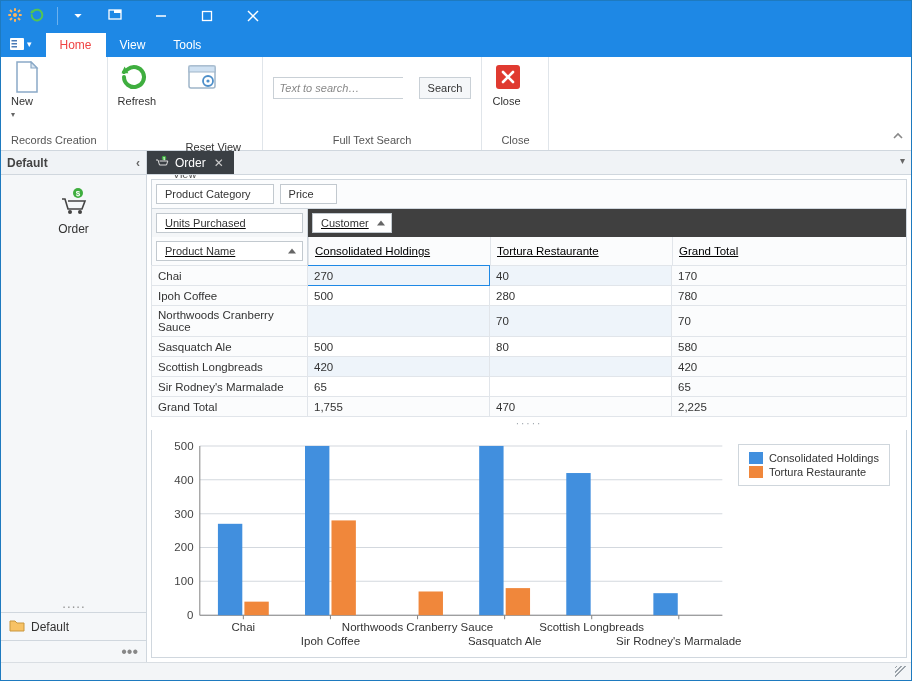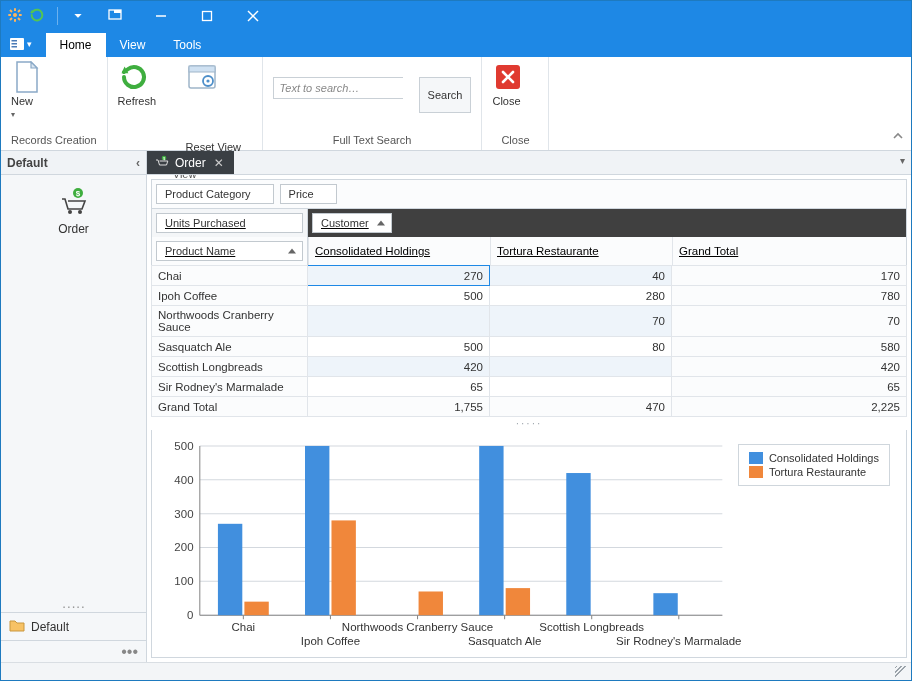--- a/index.html
+++ b/index.html
@@ -43,21 +43,21 @@
   }
   .ribbon-head .small-drop .sd-inner{
     display:flex; align-items:center; gap:2px;
   }
   .ribbon-head .tabs { display:flex; align-items:flex-end; margin-left:8px; }
   .ribbon-head .tab {
     padding: 5px 14px;
     color:#fff; cursor:default;
   }
   .ribbon-head .tab.active {
-    background:#fff; color:#000000;
+    background:#fff; color:#ef4444;
   }
   
   .ribbon-body {
     height: 94px;
     background: #fff;
     border-bottom: 1px solid #d0d7de;
     display:flex;
     position: relative;
   }
   .ribbon-group {
@@ -78,21 +78,21 @@
     font-size:12px; color:#888;
   }
   .search-wrap { display:flex; align-items:flex-start; gap:16px; margin-top:16px;}
   .search-wrap input {
     width:130px; height:22px; font-size:11px; padding:0 6px;
     border:1px solid #c9d0d6; border-right:none;
     color:#333;
   }
   .search-wrap input::placeholder{ font-style:italic; color:#888;}
   .search-wrap button {
-    height:36px; font-size:11px; padding:0 8px;
+    height:22px; font-size:11px; padding:0 8px;
     border:1px solid #c9d0d6; background:#f5f7f9; color:#333;
   }
   .close-x {
     width:24px; height:24px; background:#e03a30; border-radius:3px;
     display:flex; align-items:center; justify-content:center;
   }
   
   .main { flex:1; display:flex; min-height:0; }
   .navpanel {
     width:146px; background:#f5f7f9; border-right:1px solid #d0d7de;
@@ -159,21 +159,21 @@
   }
   table.pivot{
     border-collapse:collapse; width:100%; font-size:11.5px;
     border:1px solid #d0d7de; border-top:none;
     table-layout: fixed;
   }
   table.pivot th, table.pivot td{
     border:1px solid #e1e5ea; padding:3px 6px; text-align:left;
     height:20px; color:#333;
   }
-  table.pivot td.num{ text-align:right;}
+  table.pivot td.num{ text-align:left;}
   table.pivot tr.alt td.num-cell{ background:#eef4fa;}
   table.pivot tr.total td, table.pivot tr.total th{ background:#fbfcfd; font-weight:400;}
   table.pivot td.gtcol{ background:#fbfcfd;}
   table.pivot td.focused{
     border:1.5px solid #1e88e5;
     background:#e5f0fa;
   }
   .splitter-line{
     text-align:center; color:#9aa2a9; font-size:10px; letter-spacing:2px;
     padding:1px 0;

